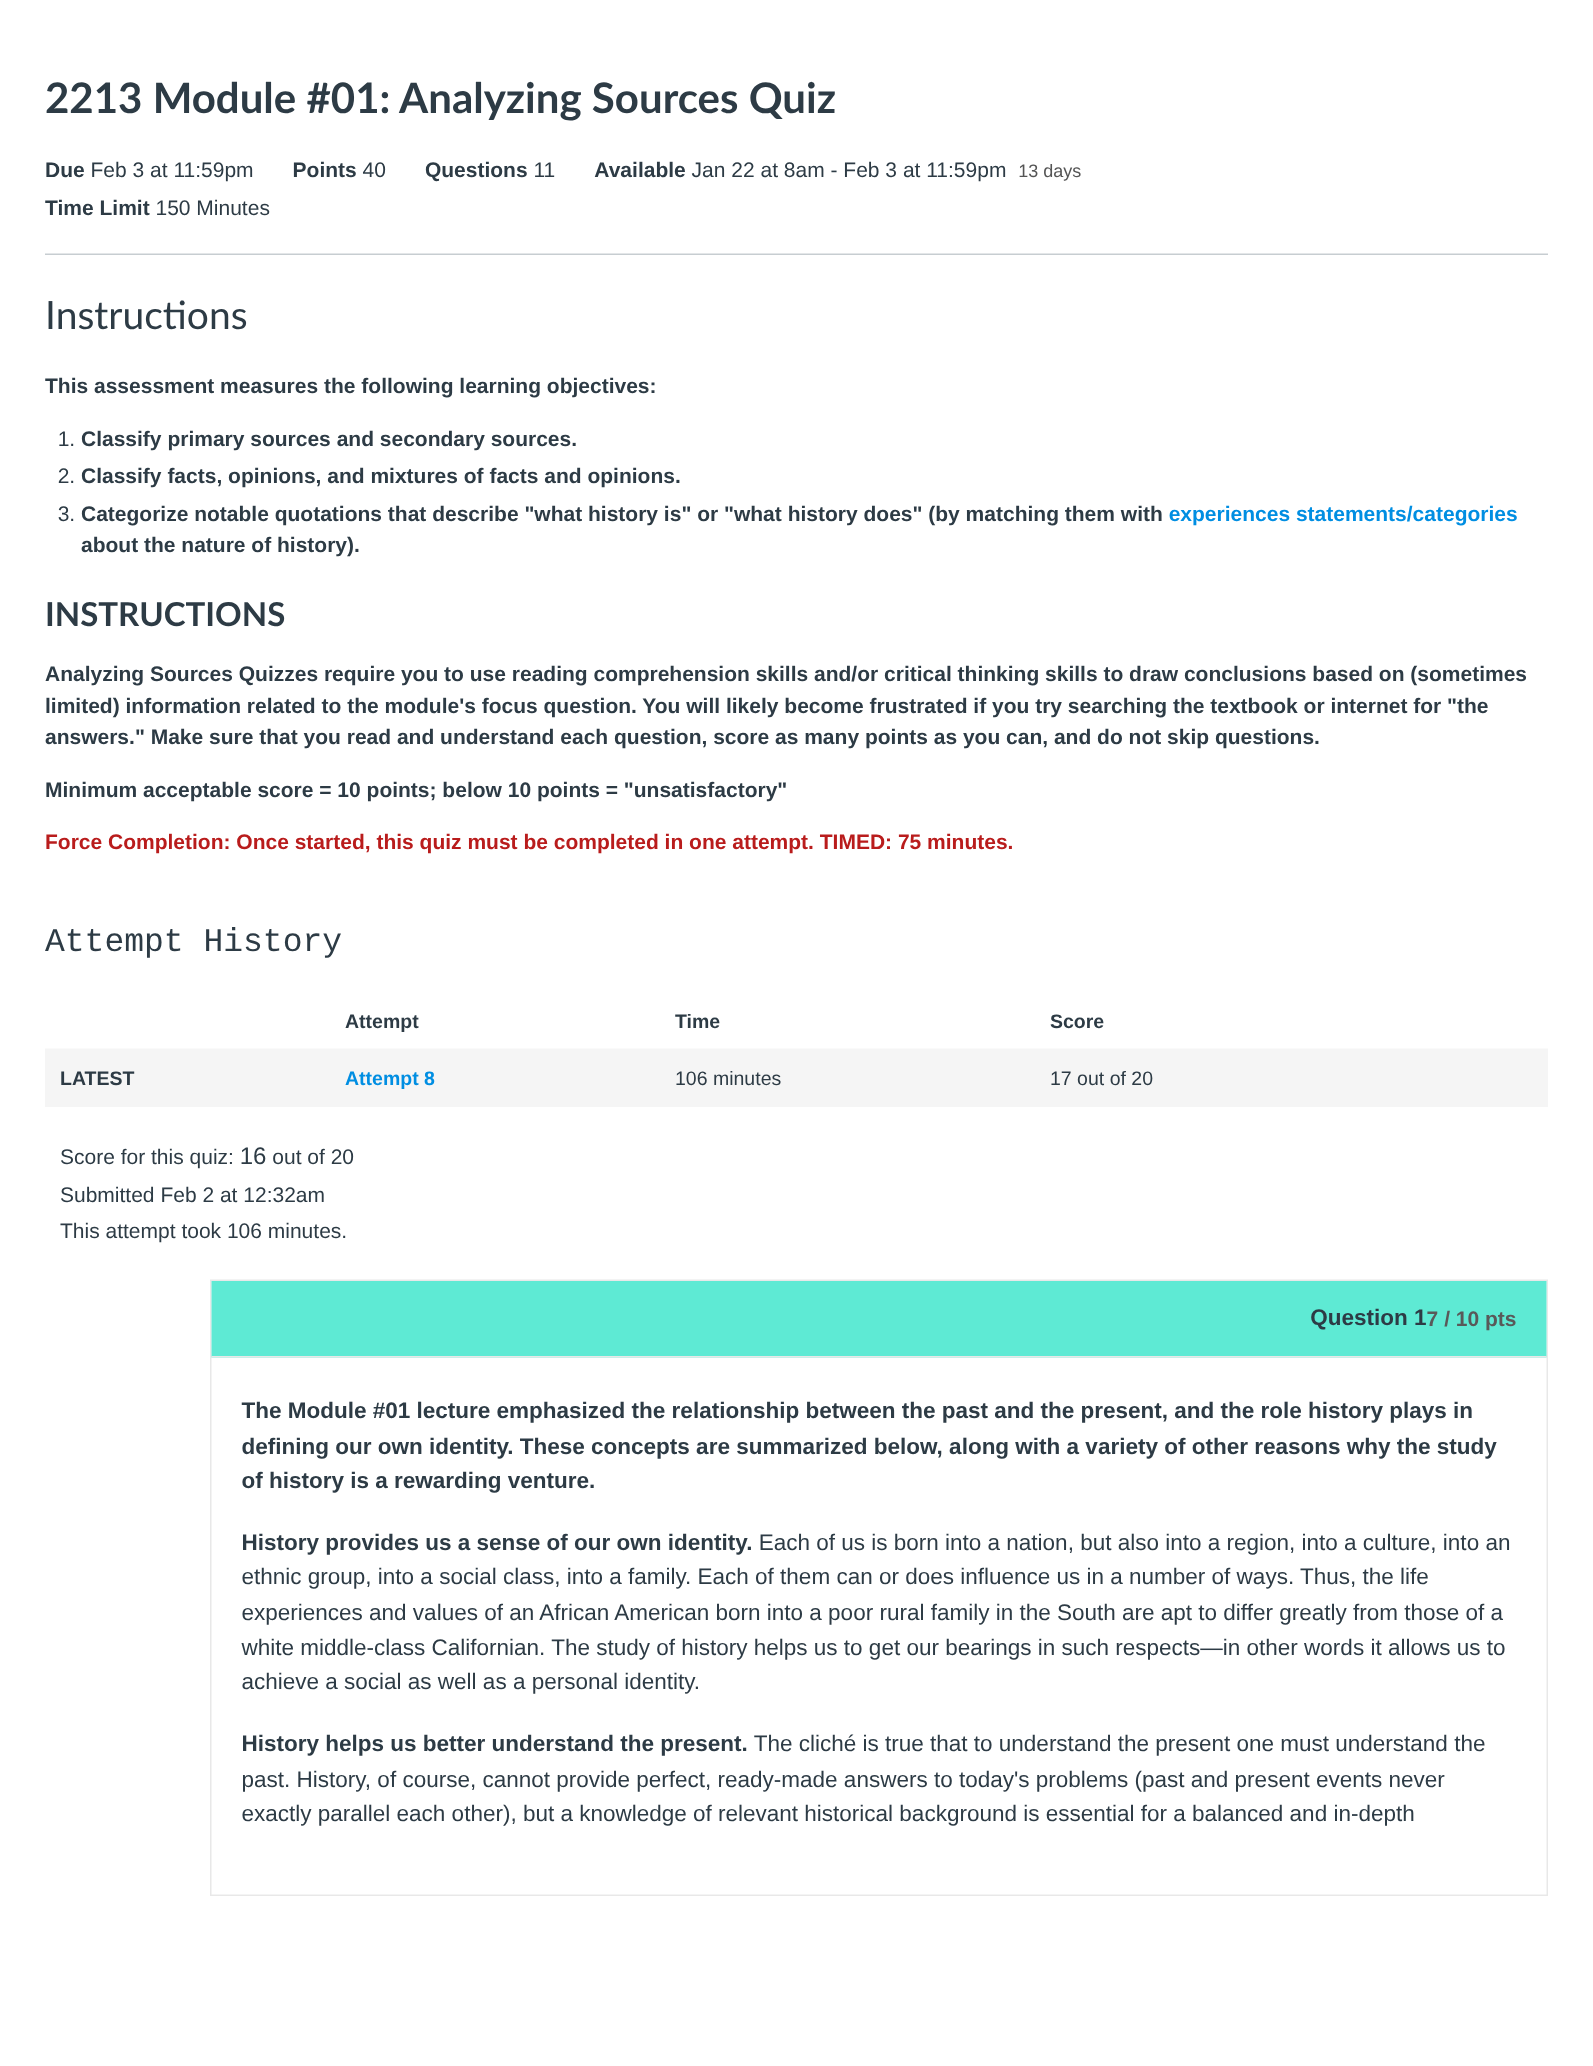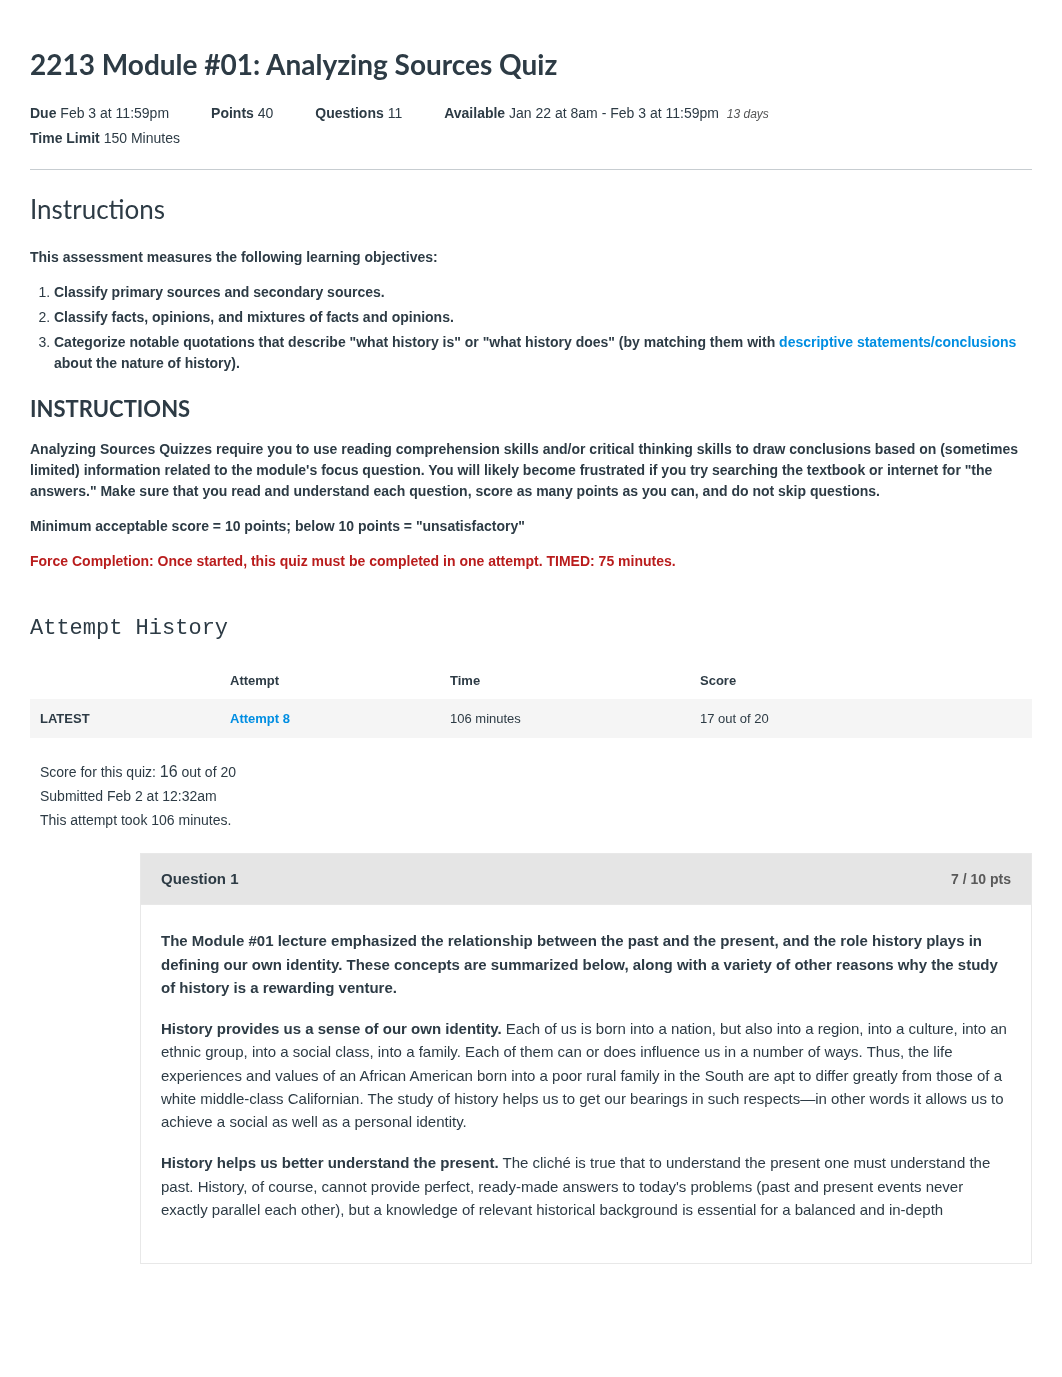--- a/index.html
+++ b/index.html
@@ -15,27 +15,27 @@
   h1.page-title {
     font-size: 28px;
     font-weight: bold;
     margin-bottom: 18px;
     font-family: "Lato", "Helvetica Neue", sans-serif;
     margin-top: 13px;
   }
   .meta-row {
     display: flex;
     flex-wrap: wrap;
-    gap: 42px;
+    gap: 26px;
     margin-bottom: 4px;
     font-size: 14px;
   }
   .meta-item .label { font-weight: bold; }
   .meta-item .value { font-weight: normal; }
-  .meta-item .extra { font-size: 12px; color: #555; margin-left: 4px; font-style: italic; }
+  .meta-item .extra { font-size: 12px; color: #555; margin-left: 4px; }
   hr.divider {
     border: none;
     border-top: 1px solid #c7cdd1;
     margin: 20px 0;
   }
   h2.section-heading {
     font-size: 26px;
     font-weight: normal;
     margin-bottom: 18px;
     font-family: "Lato", "Helvetica Neue", sans-serif;
@@ -83,24 +83,24 @@
     line-height: 1.7;
   }
   .score-summary .score-val { font-size: 16px; font-weight: normal; }
   .question-block {
     margin-left: 110px;
     border: 1px solid #e8e8e8;
     background: #fff;
   }
   .question-header {
     display: flex;
-    justify-content: space-between;
+    justify-content: flex-end;
     align-items: center;
     padding: 14px 20px;
-    background: #e5e5e5;
+    background: #5eead4;
     border-bottom: 1px solid #e8e8e8;
   }
   .question-title { font-weight: bold; font-size: 15px; }
   .question-pts { font-weight: bold; font-size: 14px; color: #595959; }
   .question-body {
     padding: 24px 20px;
     font-size: 15px;
     line-height: 1.55;
   }
   .question-body p { margin-bottom: 18px; }
@@ -139,21 +139,21 @@
 <hr class="divider">
 
 <h2 class="section-heading">Instructions</h2>
 
 <div class="instructions-body">
   <p class="bold">This assessment measures the following learning objectives:</p>
   <ol>
     <li><span class="bold">Classify primary sources and secondary sources.</span></li>
     <li><span class="bold">Classify facts, opinions, and mixtures of facts and opinions.</span></li>
     <li>
-      <span class="bold">Categorize notable quotations that describe "what history is" or "what history does" </span><span class="bold">(by matching them with </span><span class="bold link-style">descriptive statements/conclusions</span><span class="bold"> about the nature of history).</span>
+      <span class="bold">Categorize notable quotations that describe "what history is" or "what history does" </span><span class="bold">(by matching them with </span><span class="bold link-style">experiences statements/categories</span><span class="bold"> about the nature of history).</span>
     </li>
   </ol>
 
   <h3 class="sub-heading">INSTRUCTIONS</h3>
 
   <p>
     <span class="bold">Analyzing Sources Quizzes require you to use reading comprehension skills and/or critical thinking skills to draw conclusions based on (sometimes limited) information related to the module's focus question. You will likely become frustrated if you try searching the textbook or internet for "the answers."</span><span class="bold"> Make sure that you read and understand each question, score as many points as you can, and do not skip questions.</span>
   </p>
 
   <p class="bold">Minimum acceptable score = 10 points; below 10 points = "unsatisfactory"</p>

